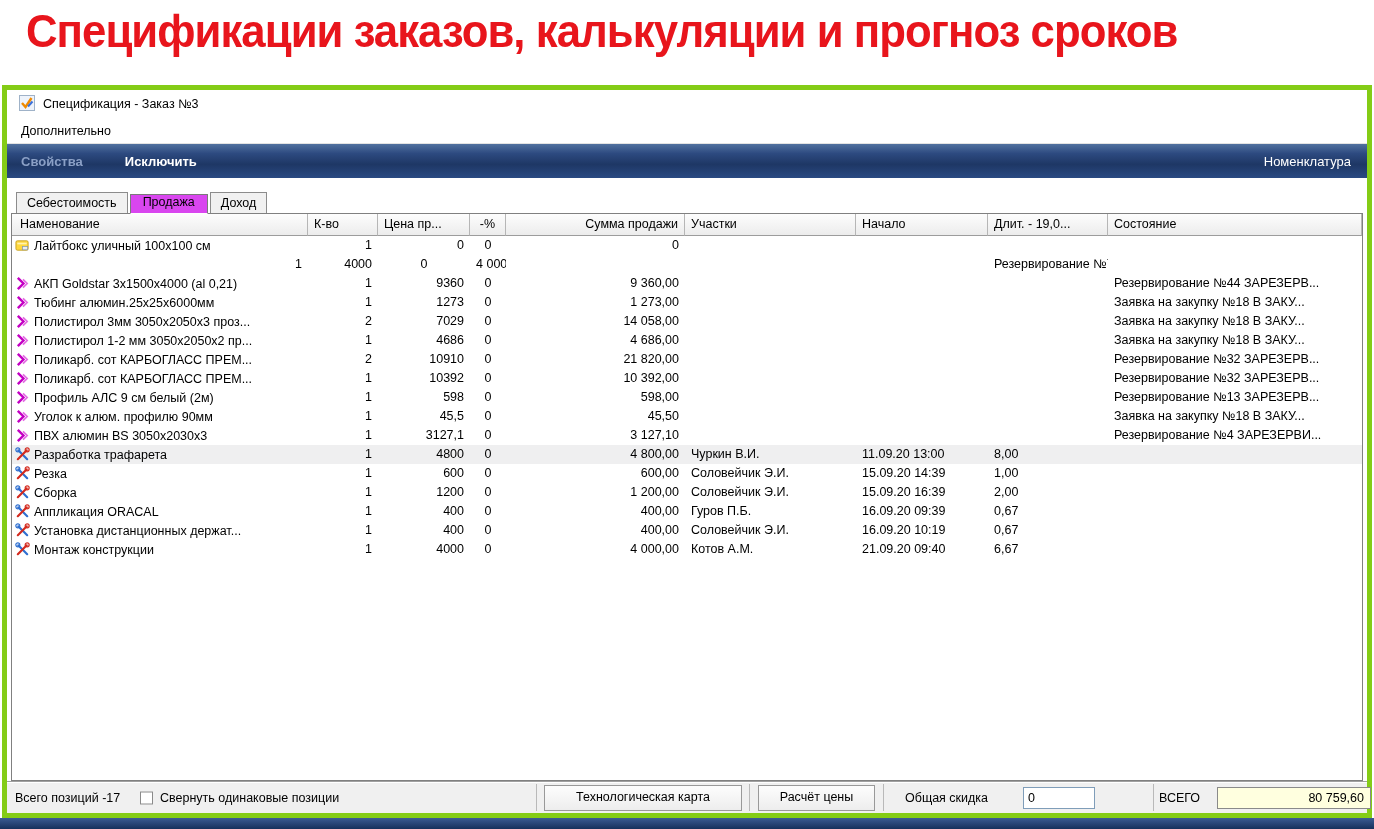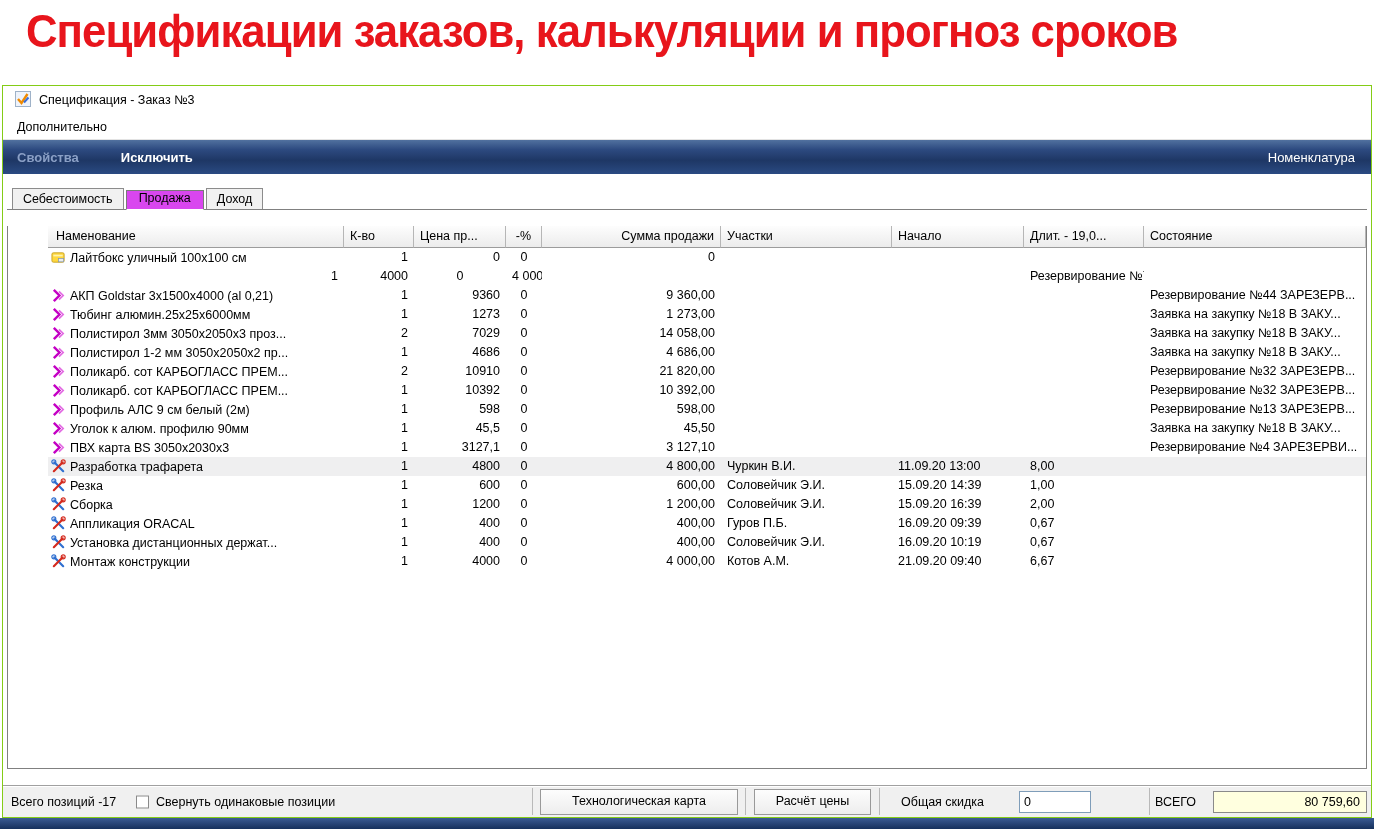--- a/index.html
+++ b/index.html
@@ -11,21 +11,21 @@
   #page-heading {
     position:absolute; top:4px; left:26px;
     font-size:46px; font-weight:700; color:#e8151c;
     letter-spacing:-1px; white-space:nowrap;
     transform:scaleX(0.95); transform-origin:left top;
   }
 
   
   #appwin {
     position:absolute; left:2px; top:85px; width:1370px; height:733px;
-    border:1px solid #84cc16; background:#fff;
+    border:5px solid #84cc16; background:#fff;
     display:flex; flex-direction:column;
   }
 
   .titlebar { height:28px; display:flex; align-items:center; gap:8px; padding-left:12px;
     font-size:12.5px; color:#000; background:#fff; }
   .titlebar svg { width:16px; height:16px; }
 
   .menubar { height:26px; display:flex; align-items:center; padding-left:6px;
     border-bottom:1px solid #e3e3e3; background:#fff; }
   .menu-item { font-size:12.5px; padding:3px 8px; color:#000; cursor:default; }
@@ -39,22 +39,22 @@
   .tool-right { margin-left:auto; font-size:13px; color:#fff; }
 
   .tabstrip { height:36px; display:flex; align-items:flex-end; padding-left:5px;
     background:#fff; border-bottom:1px solid #808080; margin:0 4px; position:relative; z-index:2; }
   .tab { font-size:12.5px; color:#000; background:#f1f1f1;
     border:1px solid #8c8c8c; border-bottom:none; padding:3px 10px 3px; margin-right:2px; cursor:default; }
   .tab.active { background:#d946ef; padding:0 12px 4px; margin-bottom:-1px; border-color:#7a7a7a;
     border-bottom:1px solid #fff; position:relative; z-index:3;text-align:center; }
 
   
-  .pane { flex:1; margin:16px 4px; border:1px solid #808080; border-top:none;
-    background:#fff; overflow:hidden; box-shadow:inset 1px 0 0 #fff;padding-left:40px; }
+  .pane { flex:1; margin:0 4px; border:1px solid #808080; border-top:none;
+    background:#fff; overflow:hidden; box-shadow:inset 1px 0 0 #fff; }
   .thead, .trow { display:grid;
     grid-template-columns:296px 70px 92px 36px 179px 171px 132px 120px 1fr; }
   .thead { height:22px; }
   .hcell { background:linear-gradient(to bottom,#fdfdfd,#ececec);
     border-right:1px solid #b6b6b6; border-bottom:1px solid #9c9c9c;
     font-size:12.5px; color:#000; padding:3px 6px 0 6px; white-space:nowrap; overflow:hidden; cursor:default; }
   .hcell.c0 { padding-left:8px; }
   .hcell.c1 { text-align:left; }
   .hcell.c3 { text-align:center; }
   .hcell.c4 { text-align:right; }
@@ -319,21 +319,21 @@
             <div class="cell c8">Заявка на закупку №18 В ЗАКУ...</div>
           </div>
           <div class="trow">
             <div class="cell c0">
               <span class="icon">
                 <svg viewBox="0 0 16 16">
                   <path d="M3 2 L9 8 L3 14" fill="none" stroke="#c400c4" stroke-width="2.6"></path>
                   <path d="M8.5 3.5 L13 8 L8.5 12.5" fill="none" stroke="#e36ae3" stroke-width="1.8"></path>
                 </svg>
               </span>
-              <span>ПВХ карта BS 3050х2030х3</span>
+              <span>ПВХ алюмин BS 3050х2030х3</span>
             </div>
             <div class="cell c1">1</div>
             <div class="cell c2">3127,1</div>
             <div class="cell c3">0</div>
             <div class="cell c4">3 127,10</div>
             <div class="cell c5"></div>
             <div class="cell c6"></div>
             <div class="cell c7"></div>
             <div class="cell c8">Резервирование №4 ЗАРЕЗЕРВИ...</div>
           </div>

